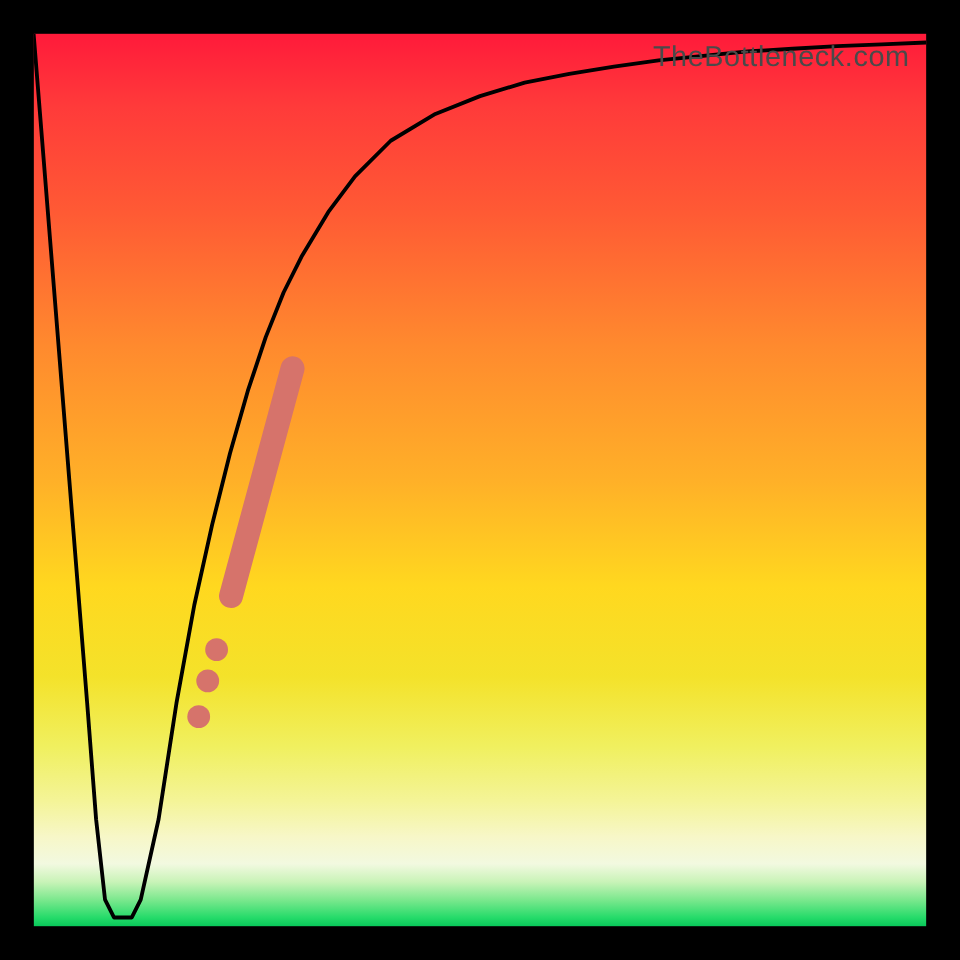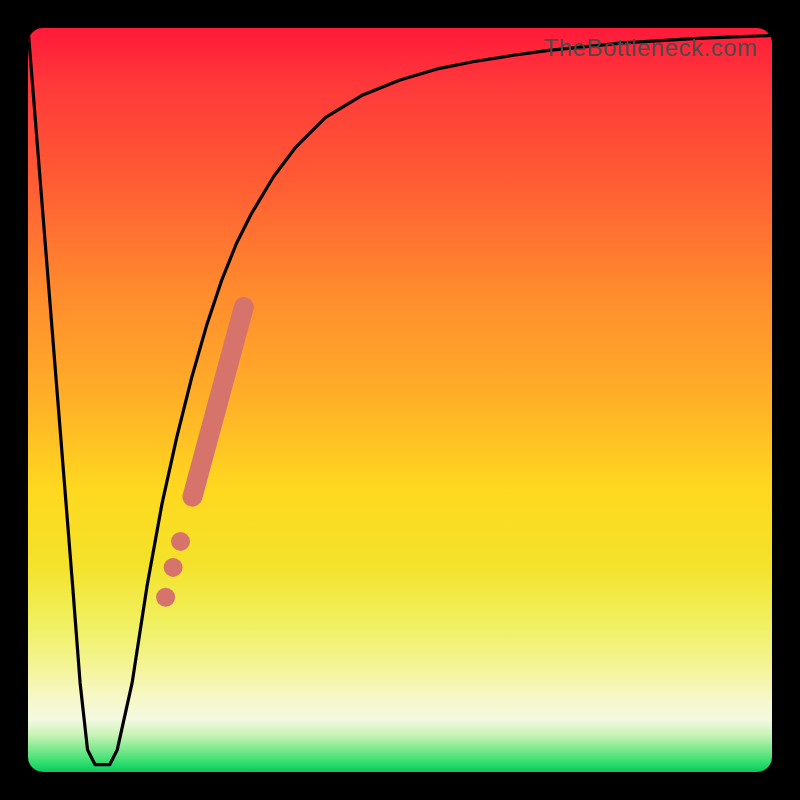--- a/index.html
+++ b/index.html
@@ -17,21 +17,20 @@
     height: 800px;
     background: #000;
   }
   .plot {
     position: absolute;
     left: 28px;
     top: 28px;
     width: 744px;
     height: 744px;
     overflow: hidden;
-    border-radius: 15px;
   }
   .gradient {
     position: absolute;
     inset: 0;
     background: linear-gradient(
       to bottom,
       #ff1a3a 0%,
       #ff3a3a 8%,
       #ff5a34 20%,
       #ff8a2e 35%,

